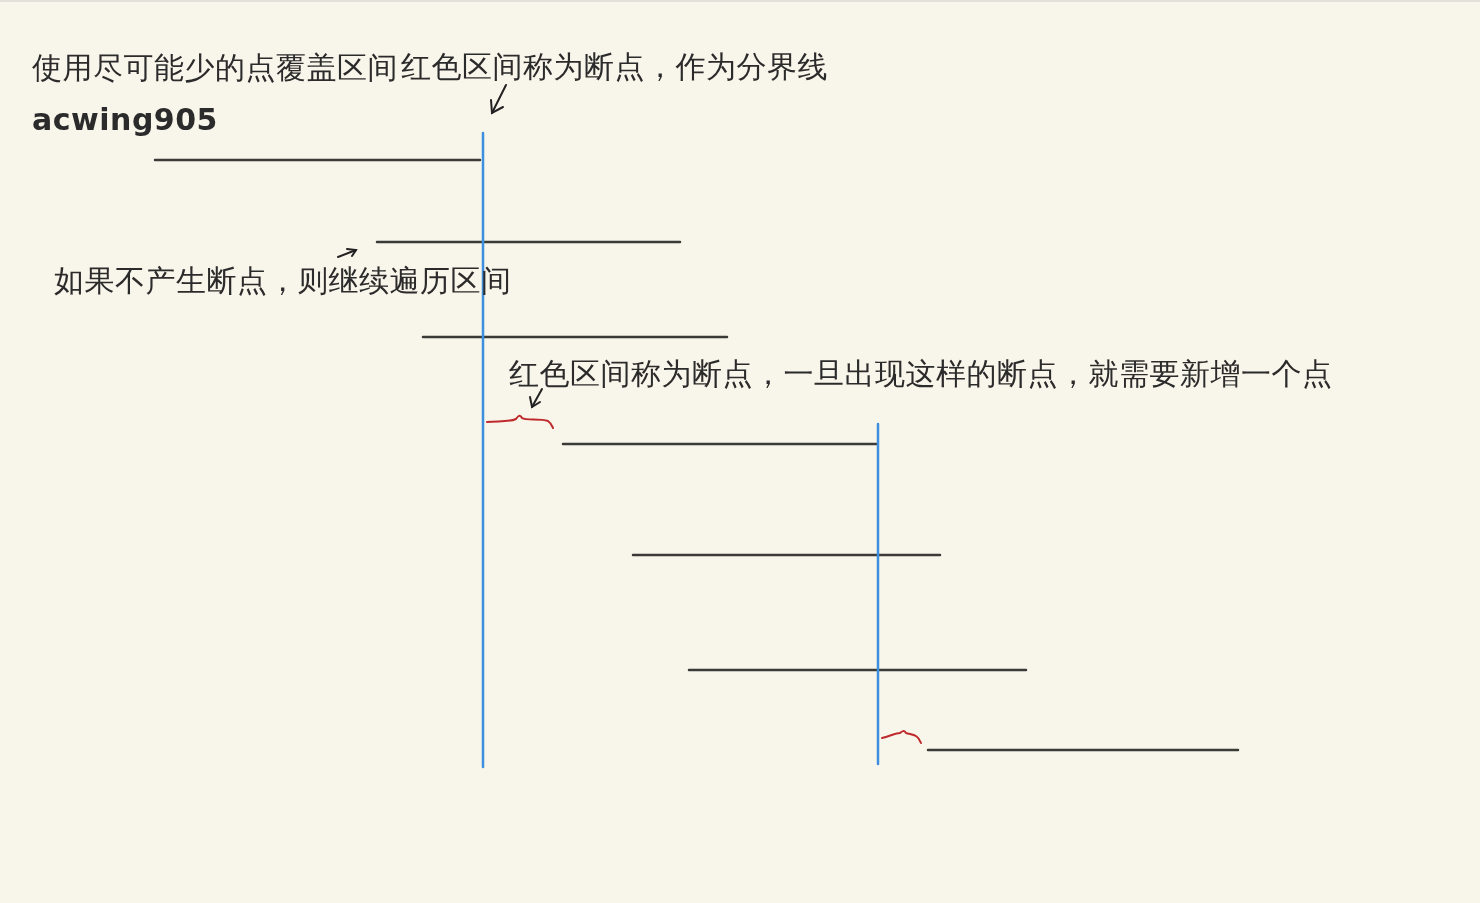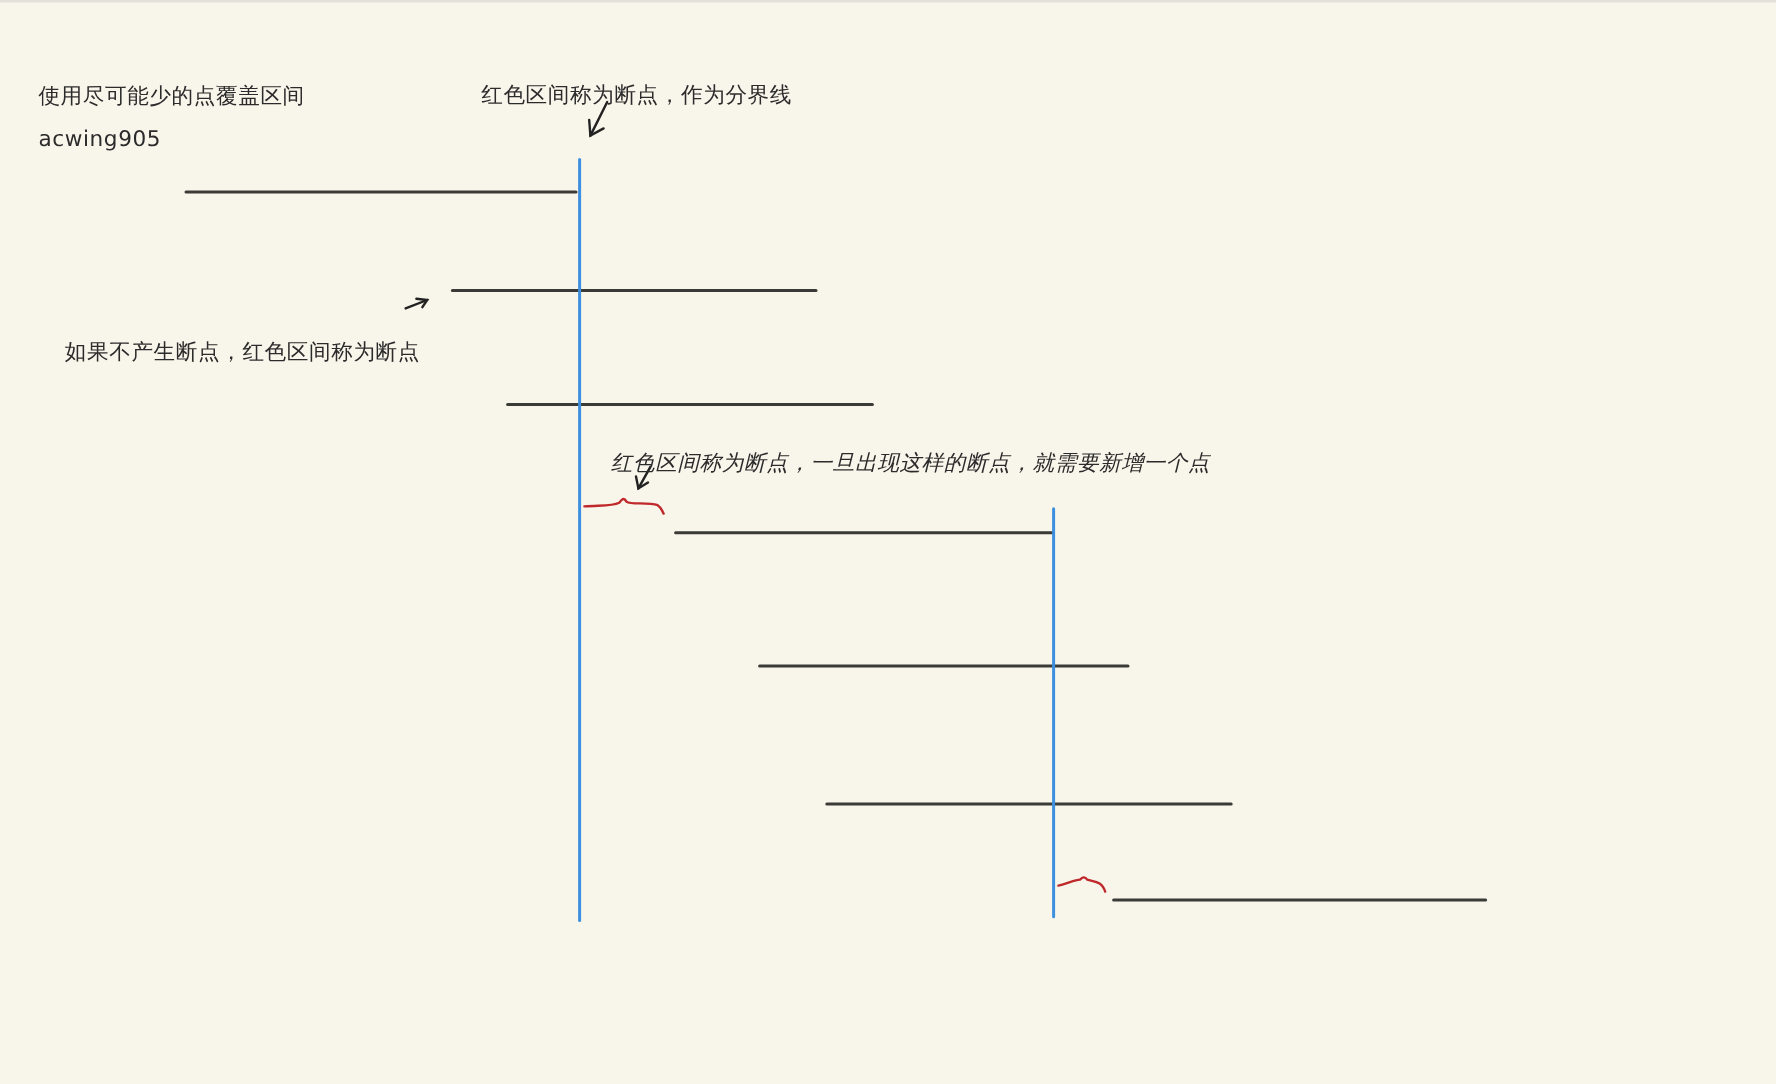--- a/index.html
+++ b/index.html
@@ -4,21 +4,21 @@
   <style>
     html, body { margin: 0; padding: 0; }
     body {
       width: 1480px; height: 903px;
       background: #f8f5ea;
       position: relative; overflow: hidden;
       font-family: "DejaVu Sans", "Liberation Sans", sans-serif;
       color: #2b2b2b;
     }
     .topline { position: absolute; left: 0; top: 0; width: 1480px; height: 2px; background: #e2e0d8; }
-    .label { position: absolute; font-size: 18px; white-space: nowrap; letter-spacing: 0.5px; margin-top: 20px; }
+    .label { position: absolute; font-size: 30px; white-space: nowrap; letter-spacing: 0.5px; }
     svg.canvas { position: absolute; left: 0; top: 0; }
   </style>
 </head>
 <body>
 
 <div class="topline"></div>
 
 <svg class="canvas" width="1480" height="903">
 
   <g stroke="#3a3a36" stroke-width="2.5" stroke-linecap="round">
@@ -51,16 +51,16 @@
       <polyline points="347,249 356,250 352,256"></polyline>
     </g>
     <g>
       <line x1="542" y1="389" x2="532" y2="407"></line>
       <polyline points="530,397 532,407 540,402"></polyline>
     </g>
   </g>
 </svg>
 
 <div class="label" style="left:32px; top:48px;">使用尽可能少的点覆盖区间</div>
-<div class="label" style="left:32px; top:86px;">acwing905</div>
+<div class="label" style="left:32px; top:102px;font-weight:bold;">acwing905</div>
 <div class="label" style="left:401px; top:47px;">红色区间称为断点，作为分界线</div>
-<div class="label" style="left:54px; top:261px;">如果不产生断点，红色区间称为断点</div>
-<div class="label" style="left:509px; top:354px;font-style:italic;">红色区间称为断点，一旦出现这样的断点，就需要新增一个点</div>
+<div class="label" style="left:54px; top:261px;">如果不产生断点，则继续遍历区间</div>
+<div class="label" style="left:509px; top:354px;">红色区间称为断点，一旦出现这样的断点，就需要新增一个点</div>
 
 </body></html>

